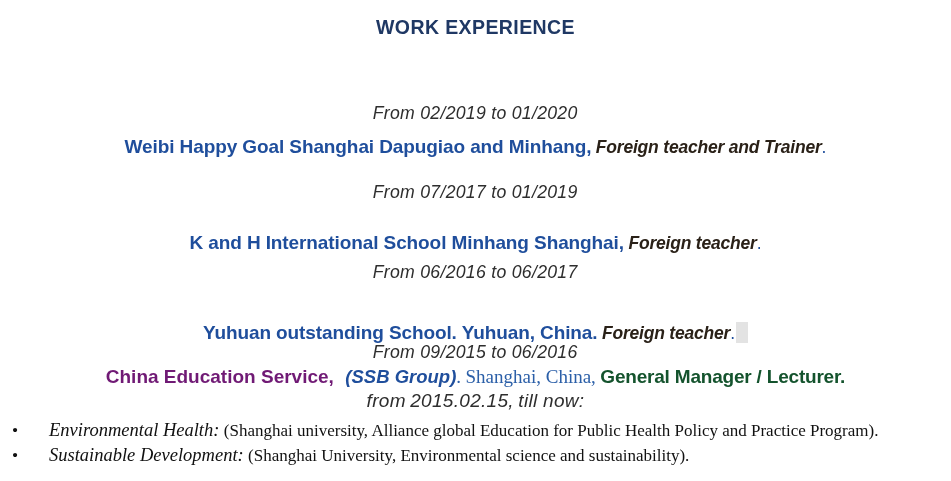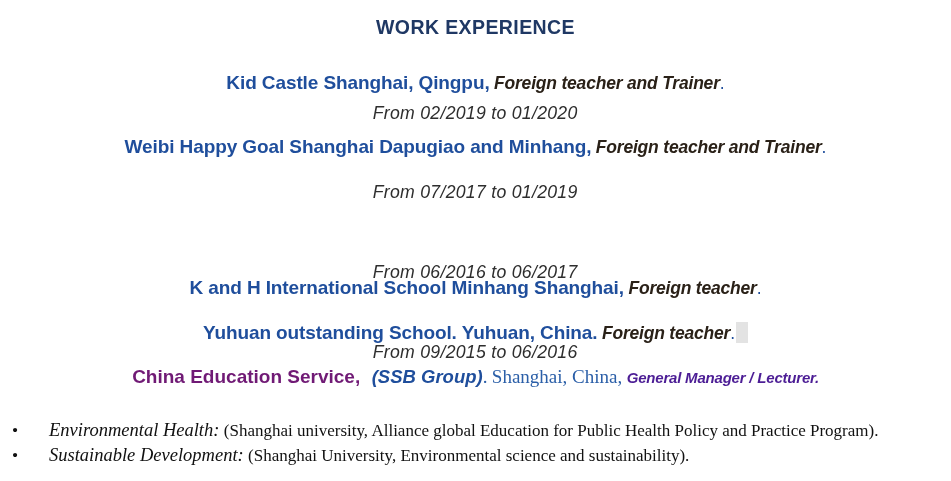--- a/index.html
+++ b/index.html
@@ -108,23 +108,22 @@
   }
   .ces-city {
     font-family: "Liberation Serif", serif;
     font-weight: normal;
     font-size: 19px;
     color: #2b5fa8;
   }
   .ces-role {
     font-family: "Liberation Sans", sans-serif;
     font-weight: bold;
-    font-style: italic;
-    font-size: 15px;
-    color: #4c1d95;
+    font-size: 19px;
+    color: #14532d;
     letter-spacing: -0.2px;
   }
 
   
   .sel-artifact {
     display: inline-block;
     width: 12px;
     height: 21px;
     background: #e3e3e3;
     vertical-align: -4px;
@@ -172,50 +171,50 @@
     color: #111111;
   }
 </style>
 </head>
 <body>
 
 <div class="page">
 
   <div class="section-title">WORK EXPERIENCE</div>
 
-  <div class="line" style="top:72px;">
-    <span class="employer">Kid Castle Shanghai, Qingpu,</span><span>&nbsp;</span><span class="role">Foreign teacher and Trainer</span><span class="role-dot">.</span>
-  </div>
   <div class="line" style="top:102px;">
     <span class="daterange">From 02/2019 to 01/2020</span>
   </div>
 
   <div class="line" style="top:136px;">
     <span class="employer">Weibi Happy Goal Shanghai Dapugiao and Minhang,</span><span>&nbsp;</span><span class="role">Foreign teacher and Trainer</span><span class="role-dot">.</span>
   </div>
   <div class="line" style="top:181px;">
     <span class="daterange">From 07/2017 to 01/2019</span>
   </div>
 
-  <div class="line" style="top:232px;margin-top:45px;">
+  <div class="line" style="top:232px;">
     <span class="employer">K and H International School Minhang Shanghai,</span><span>&nbsp;</span><span class="role">Foreign teacher</span><span class="role-dot">.</span>
   </div>
   <div class="line" style="top:261px;">
     <span class="daterange">From 06/2016 to 06/2017</span>
   </div>
 
   <div class="line" style="top:322px;">
     <span class="employer">Yuhuan outstanding School. Yuhuan, China.</span><span>&nbsp;</span><span class="role">Foreign teacher</span><span class="role-dot">.</span><span class="sel-artifact"></span>
   </div>
   <div class="line" style="top:341px;">
     <span class="daterange">From 09/2015 to 06/2016</span>
   </div>
 
   <div class="line" style="top:366px;">
     <span class="ces-name">China Education Service,</span><span>&nbsp;</span><span class="ces-group">(SSB Group)</span><span class="ces-city">.</span><span>&nbsp;</span><span class="ces-city">Shanghai, China,</span><span>&nbsp;</span><span class="ces-role">General Manager / Lecturer.</span>
+  </div>
+  <div class="line" style="top:390px;">
+    <span class="fromline">from</span><span>&nbsp;</span><span class="fromline small-date">2015.02.15,</span><span>&nbsp;</span><span class="fromline">till now:</span>
   </div>
 
   <ul class="bullets">
     <li>
       <span class="bullet-dot">•</span><span class="topic">Environmental Health:</span><span>&nbsp;</span><span class="detail">(Shanghai university, Alliance global Education for Public Health Policy and Practice Program).</span>
     </li>
     <li>
       <span class="bullet-dot">•</span><span class="topic">Sustainable Development:</span><span>&nbsp;</span><span class="detail">(Shanghai University, Environmental science and sustainability).</span>
     </li>
   </ul>

